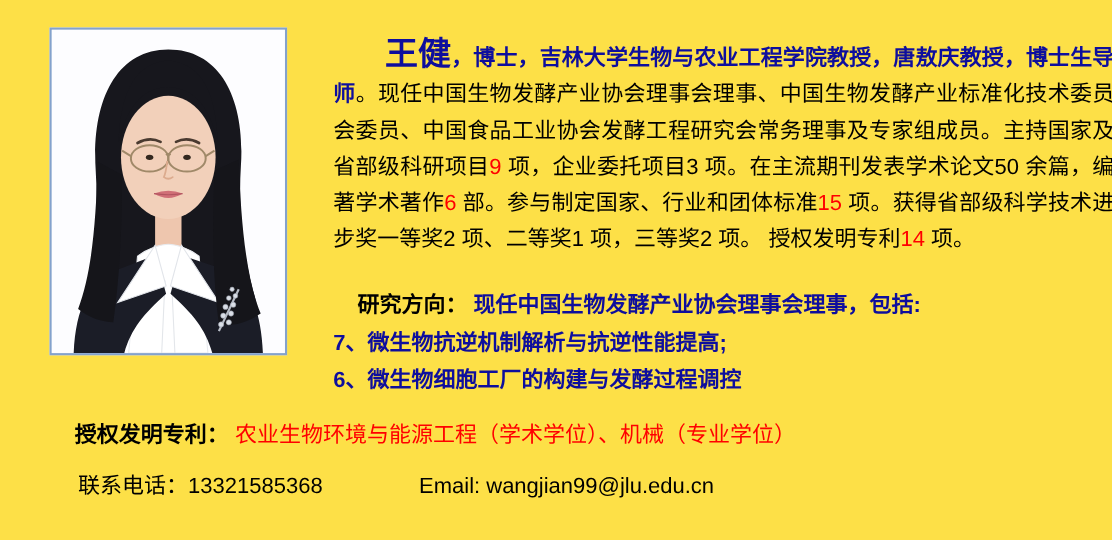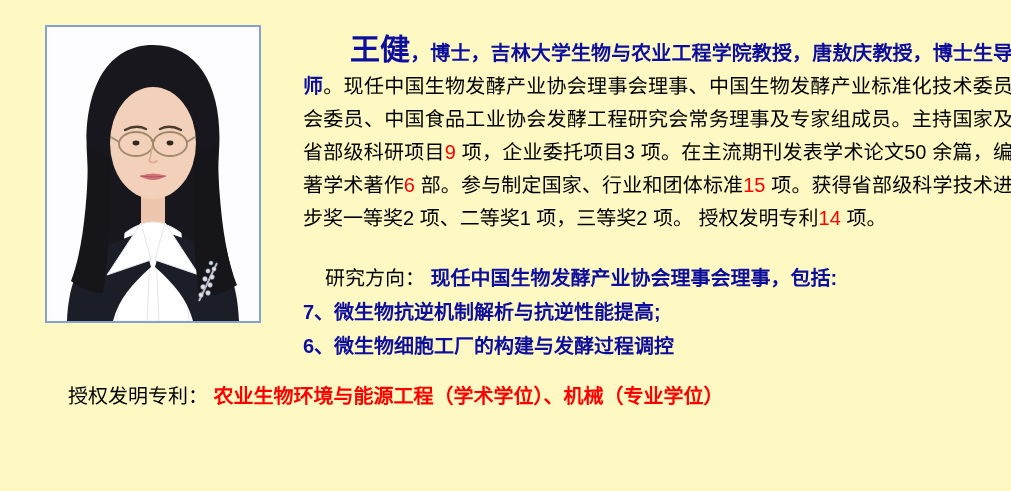--- a/index.html
+++ b/index.html
@@ -10,21 +10,21 @@
   }
   *{margin:0;padding:0;box-sizing:border-box;}
   html,body{background:#ffffff;}
   body{
     font-family:"Liberation Sans","DejaVu Sans",sans-serif;
     color:var(--ink);
   }
   .page{
     position:relative;
     width:1011px;height:491px;
-    background:#fef9c3;
+    background:#fde047;
     overflow:hidden;
   }
   
   .photo-frame{
     position:absolute;left:45px;top:25px;
     width:216px;height:298px;
     border:2px solid var(--photo_border);
     background:#fdfdff;
   }
   .photo-frame svg{display:block;width:100%;height:100%;}
@@ -34,22 +34,22 @@
     font-size:20px;line-height:33px;
     text-align:justify;
     text-indent:47px;
     color:var(--ink);
   }
   .seg{white-space:pre-wrap;}
   .seg.name{font-size:30px;font-weight:700;color:var(--blue);line-height:40px;}
   .seg.blue{font-weight:700;color:var(--blue);}
   .seg.black{color:var(--ink);}
   .seg.red{color:var(--red);}
-  .seg.bold-black{font-weight:400;color:var(--ink);}
-  .seg.bold-red{font-weight:700;color:var(--red);}
+  .seg.bold-black{font-weight:700;color:var(--ink);}
+  .seg.bold-red{font-weight:400;color:var(--red);}
   
   .research{
     position:absolute;left:303px;top:261px;width:710px;
     font-size:20px;line-height:34px;font-weight:700;
   }
   .research .heading{padding-left:22px;}
   
   .admission{
     position:absolute;left:68px;top:384px;
     font-size:20px;line-height:24px;font-weight:700;
@@ -125,15 +125,19 @@
 
   <div class="research">
     <div class="heading"><span class="seg bold-black">研究方向： </span><span class="seg blue">现任中国生物发酵产业协会理事会理事，包括:</span></div>
     <div><span class="seg blue">7、微生物抗逆机制解析与抗逆性能提高;</span></div>
     <div><span class="seg blue">6、微生物细胞工厂的构建与发酵过程调控</span></div>
   </div>
 
   <div class="admission"><span class="seg bold-black">授权发明专利： </span><span class="seg bold-red">农业生物环境与能源工程（学术学位）、机械（专业学位）</span></div>
 
   <div class="contact">
+    <div>
+      <span class="phone"><span class="seg black">联系电话：13321585368</span></span>
+      <span class="email"><span class="seg black">Email: wangjian99@jlu.edu.cn</span></span>
+    </div>
   </div>
 
 </div>
 
 </body></html>

